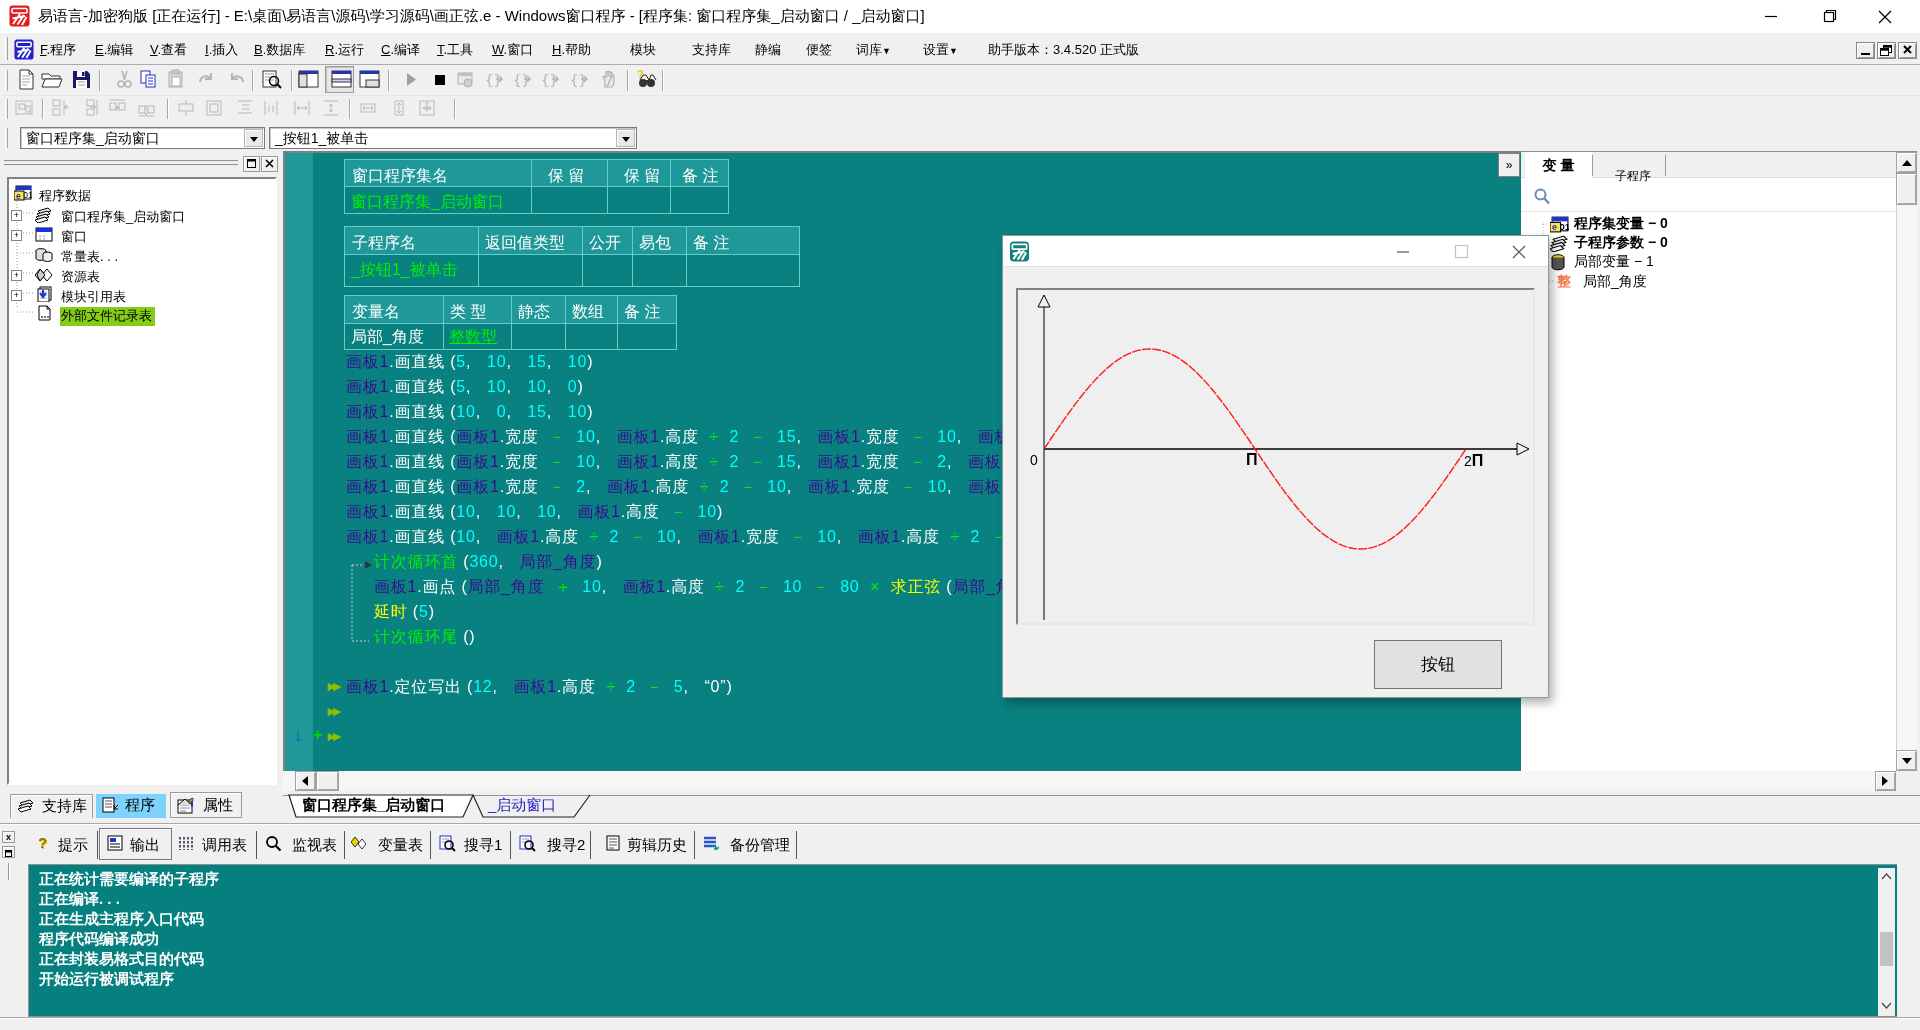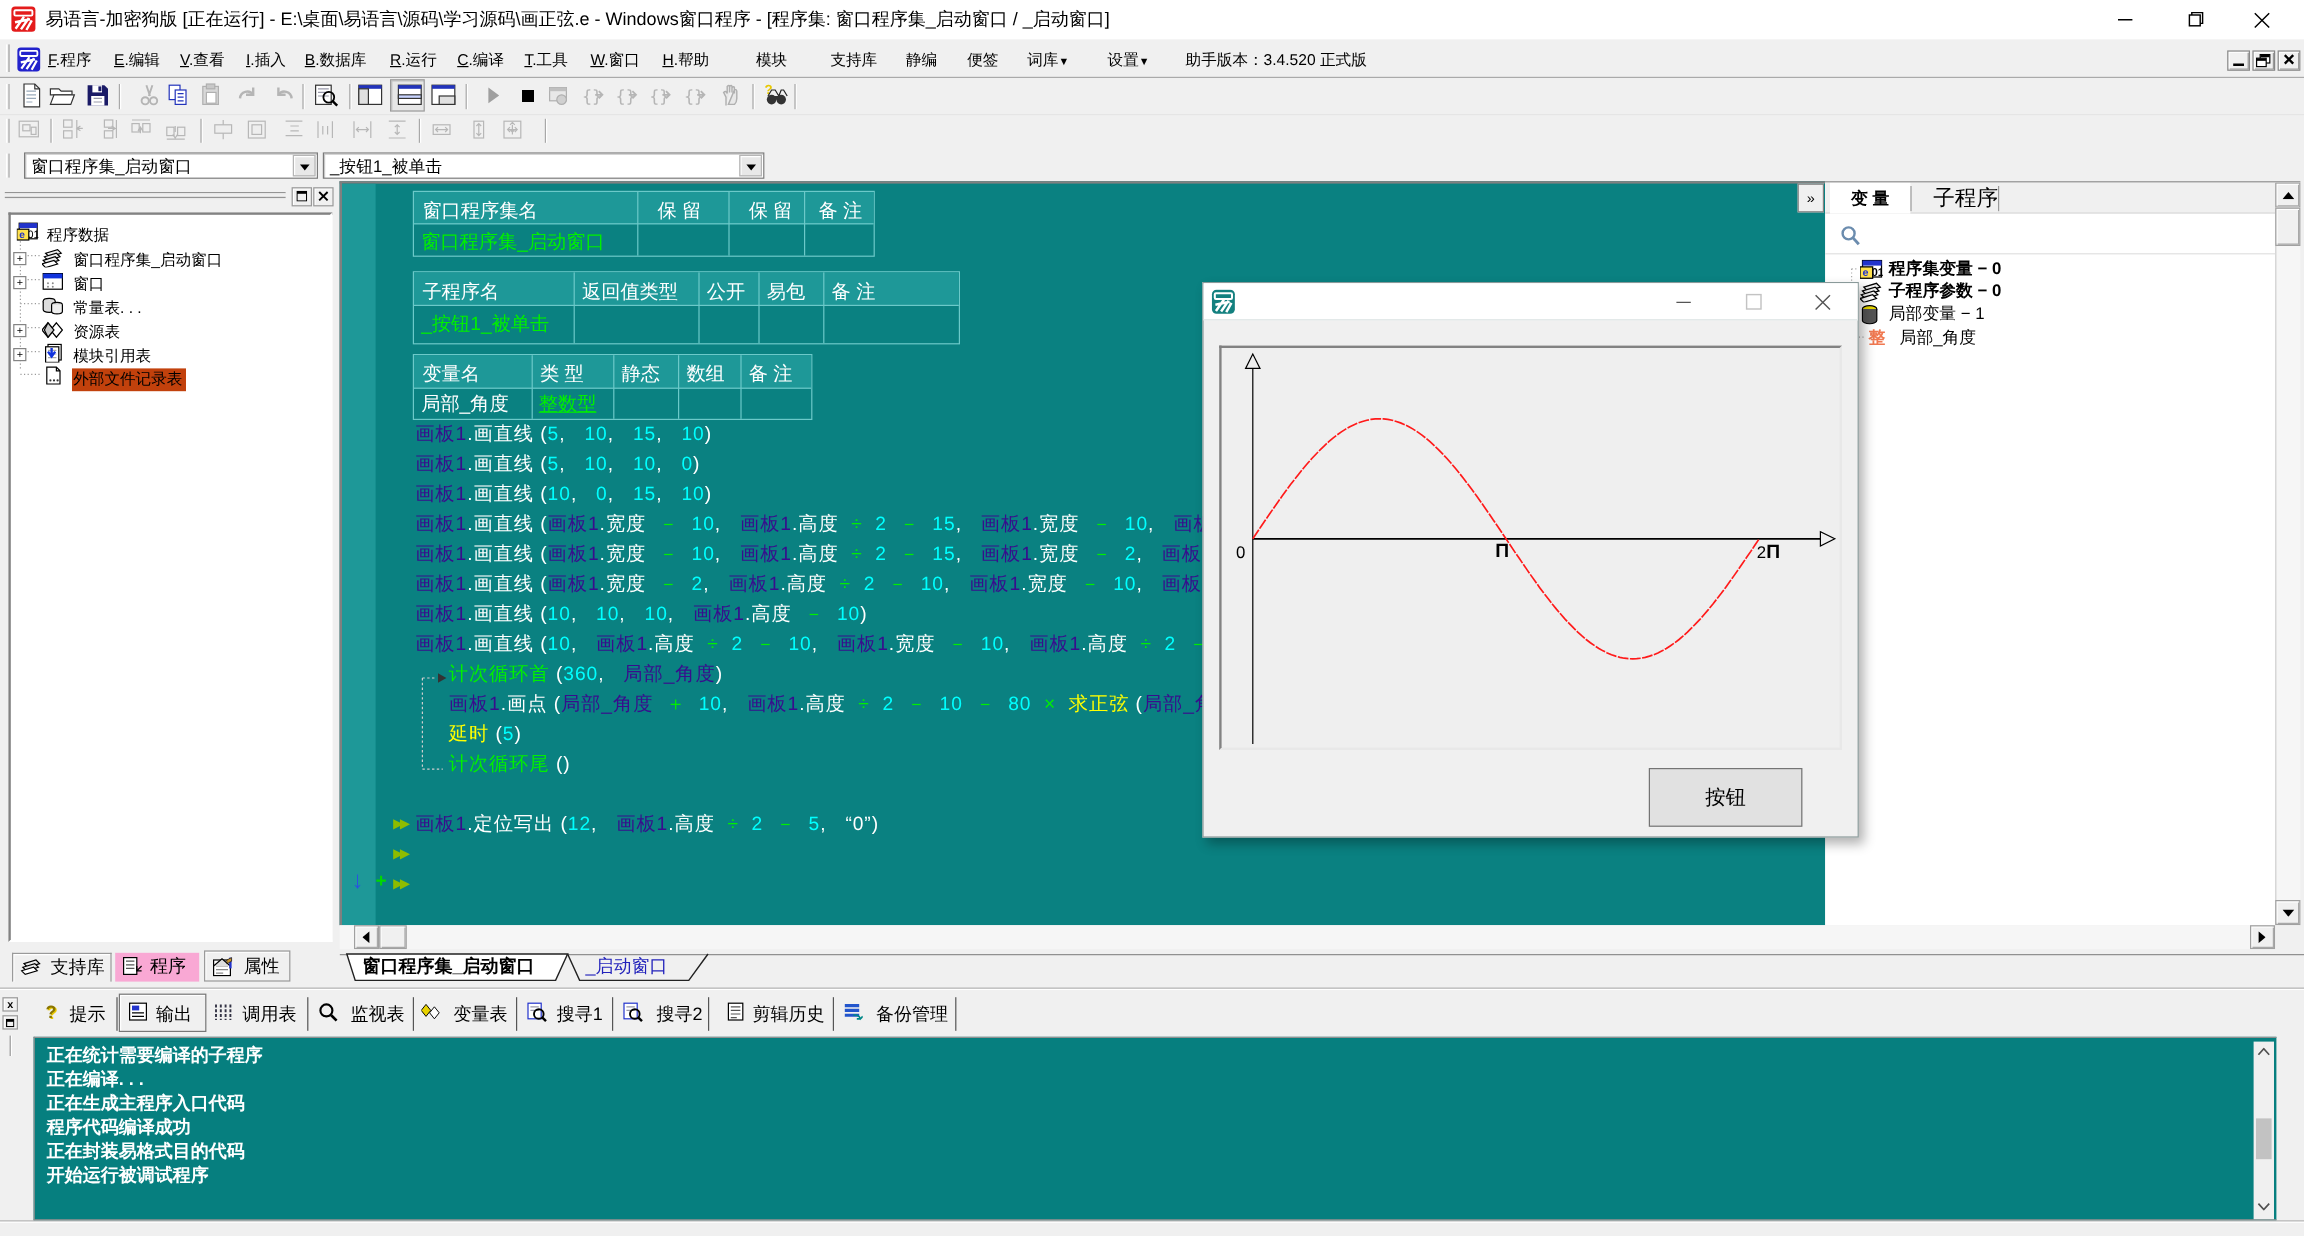--- a/index.html
+++ b/index.html
@@ -390,35 +390,35 @@
 <div class="lab" style="left:51px;padding:0 3px 1px 1px">模块引用表</div>
 </div>
 <div class="trow" style="top:126px;width:260px">
 <svg class="ticon16" style="left:26px;top:0" viewBox="0 0 18 16">
           <path d="M4 1 h8 l3 3 v11 h-11 z" fill="#fff" stroke="#000"></path>
           <path d="M12 1 v3 h3" fill="none" stroke="#000"></path>
           <circle cx="7" cy="12" r="0.9" fill="#333"></circle>
           <circle cx="10" cy="12" r="0.9" fill="#333"></circle>
           <circle cx="13" cy="12" r="0.9" fill="#333"></circle>
         </svg>
-<div class="lab" style="left:51px;background:#c2410c;padding:0 3px 1px 1px">外部文件记录表</div>
+<div class="lab" style="left:51px;background:#84cc16;padding:0 3px 1px 1px">外部文件记录表</div>
 </div>
 </div>
 </div>
 <div class="ltab" style="left:10px;width:83px;border:1px solid #9a9a9a;border-bottom:none;background:#f0f0f0;box-shadow:inset 1px 1px 0 #fff">
     <svg style="position:absolute;left:6px;top:3px" width="19" height="17" viewBox="0 0 19 17">
       <g stroke="#000" fill="#e8e8e8">
         <polygon points="3,5 13,2 16,5 6,8"></polygon>
         <polygon points="2,8 12,5 15,8 5,11"></polygon>
         <polygon points="1,11 11,8 14,11 4,14" fill="#fff"></polygon>
       </g>
     </svg>
     <div style="position:absolute;left:31px;top:2px">支持库</div>
   </div>
-<div class="ltab" style="left:96px;width:70px;background:#f9a8d4">
+<div class="ltab" style="left:96px;width:70px;background:#7dd3fc">
     <svg style="position:absolute;left:5px;top:3px" width="19" height="17" viewBox="0 0 19 17">
       <rect x="2" y="1" width="11" height="14" fill="#fff" stroke="#000"></rect>
       <path d="M4 4 h7 M4 7 h7 M4 10 h7" stroke="#555"></path>
       <path d="M17 8 l-4 4 m0 -4 v4 h4" stroke="#000" fill="none"></path>
     </svg>
     <div style="position:absolute;left:29px;top:2px">程序</div>
   </div>
 <div class="ltab" style="left:170px;top:792px;height:26px;width:72px;border:1px solid #9a9a9a;background:#f0f0f0;box-shadow:inset 1px 1px 0 #fff">
     <svg style="position:absolute;left:6px;top:4px" width="20" height="17" viewBox="0 0 20 17">
       <rect x="1" y="3" width="14" height="13" fill="#fff" stroke="#000"></rect>
@@ -490,21 +490,21 @@
 <div class="mark" style="left:43px;top:524px;color:#8fbc00;letter-spacing:-2px">▸▸</div>
 <div class="mark" style="left:43px;top:549px;color:#8fbc00;letter-spacing:-2px">▸▸</div>
 <div class="mark" style="left:43px;top:574px;color:#8fbc00;letter-spacing:-2px">▸▸</div>
 <div class="mark" style="left:8px;top:570px;color:#2a52e0;font-size:20px">↓</div>
 <div class="mark" style="left:28px;top:573px;color:#00d800;font-size:16px">+</div>
 </div>
 <div id="rpane">
 <div style="position:absolute;left:0;top:0;width:100%;height:26px;background:#f0f0f0;border-bottom:1px solid #d9d9d9"></div>
 <div style="position:absolute;left:4px;top:0;width:67px;height:26px;background:#fff;font-size:14px;font-weight:bold;text-align:center;line-height:26px">变 量</div>
 <div style="position:absolute;left:71px;top:3px;width:1px;height:21px;background:#9a9a9a"></div>
-<div style="position:absolute;left:80px;top:0;width:64px;height:26px;font-size:18px;text-align:right;line-height:26px">子程序</div>
+<div style="position:absolute;left:80px;top:11px;width:64px;height:26px;font-size:12px;text-align:center;line-height:26px">子程序</div>
 <div style="position:absolute;left:144px;top:3px;width:1px;height:21px;background:#9a9a9a"></div>
 <svg style="position:absolute;left:13px;top:36px" width="16" height="17" viewBox="0 0 16 17">
       <circle cx="6.5" cy="6.5" r="5" fill="none" stroke="#6b8cae" stroke-width="2"></circle>
       <path d="M10 10 l5 5.5" stroke="#6b8cae" stroke-width="2.4"></path>
     </svg>
 <div style="position:absolute;left:0;top:59px;width:100%;height:1px;background:#e0e0e0"></div>
 <svg style="position:absolute;left:0;top:60px" width="80" height="80" viewBox="0 0 80 80">
       <path d="M22 12 H28 M22 12 V69 M22 69 H34" stroke="#aaa" stroke-width="1" stroke-dasharray="1 2" fill="none"></path>
     </svg>
 <div style="position:absolute;left:29px;top:63px;width:330px;height:19px;font-size:14px;font-weight:bold">

